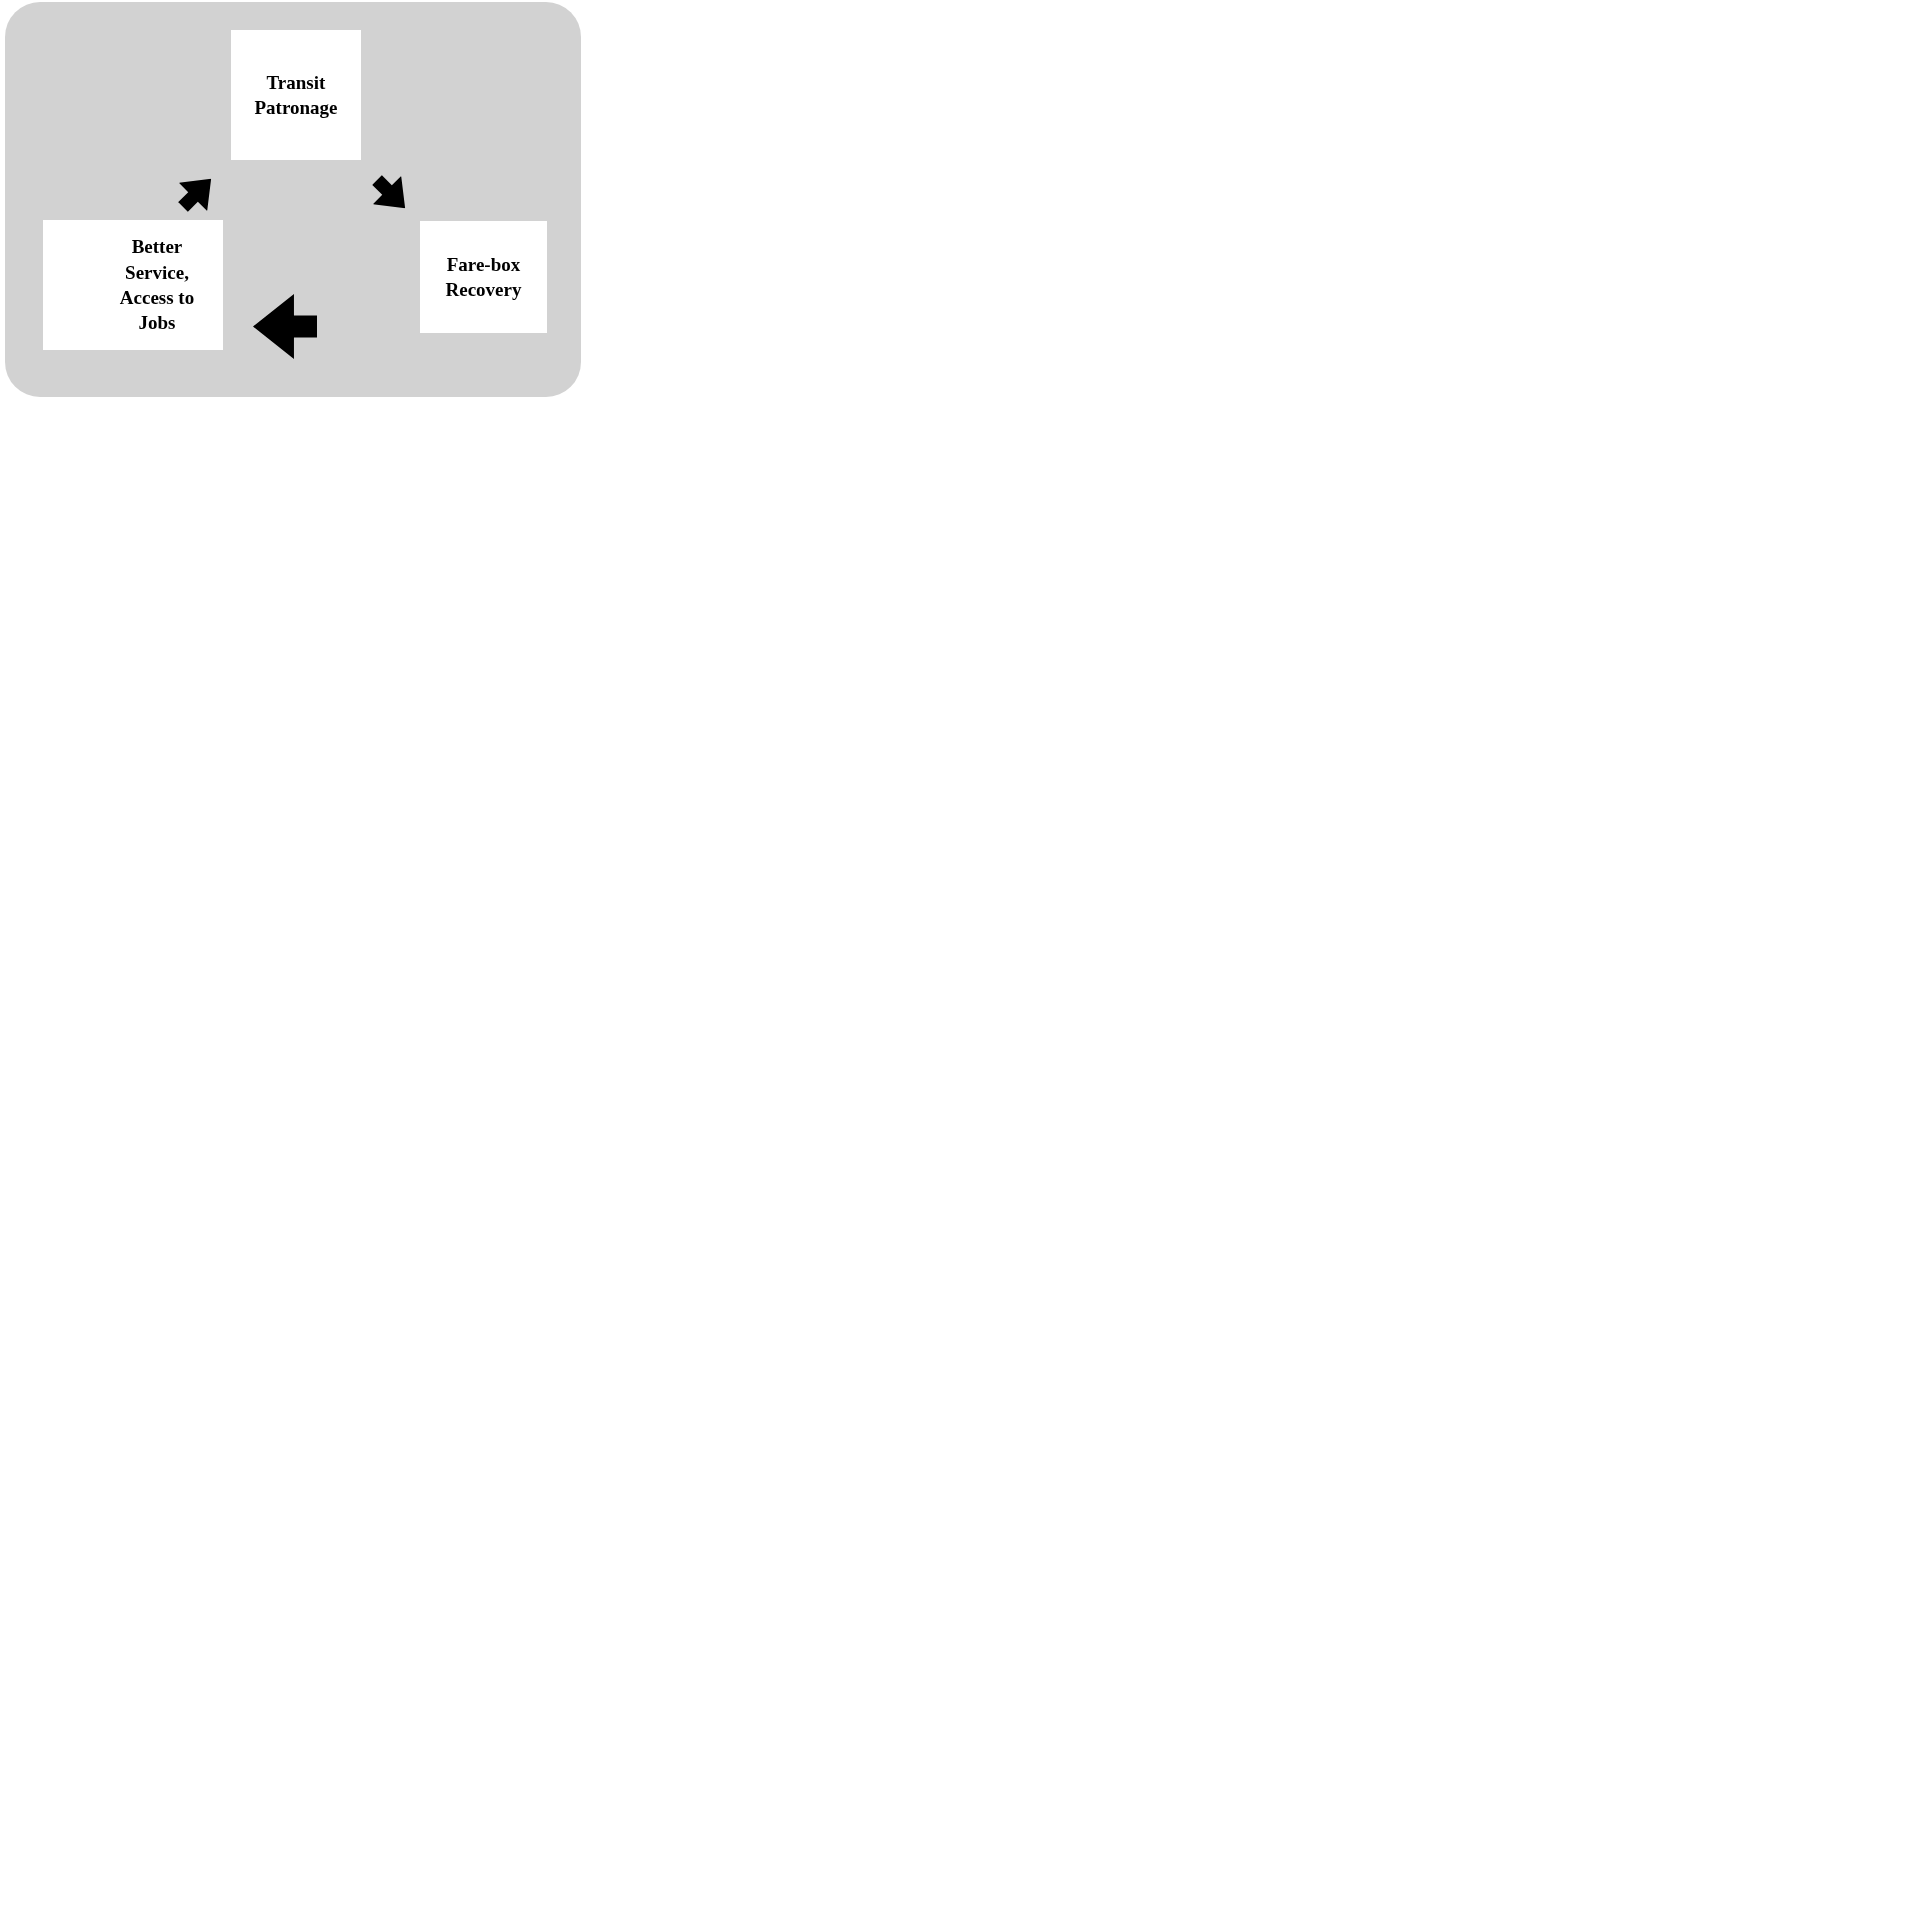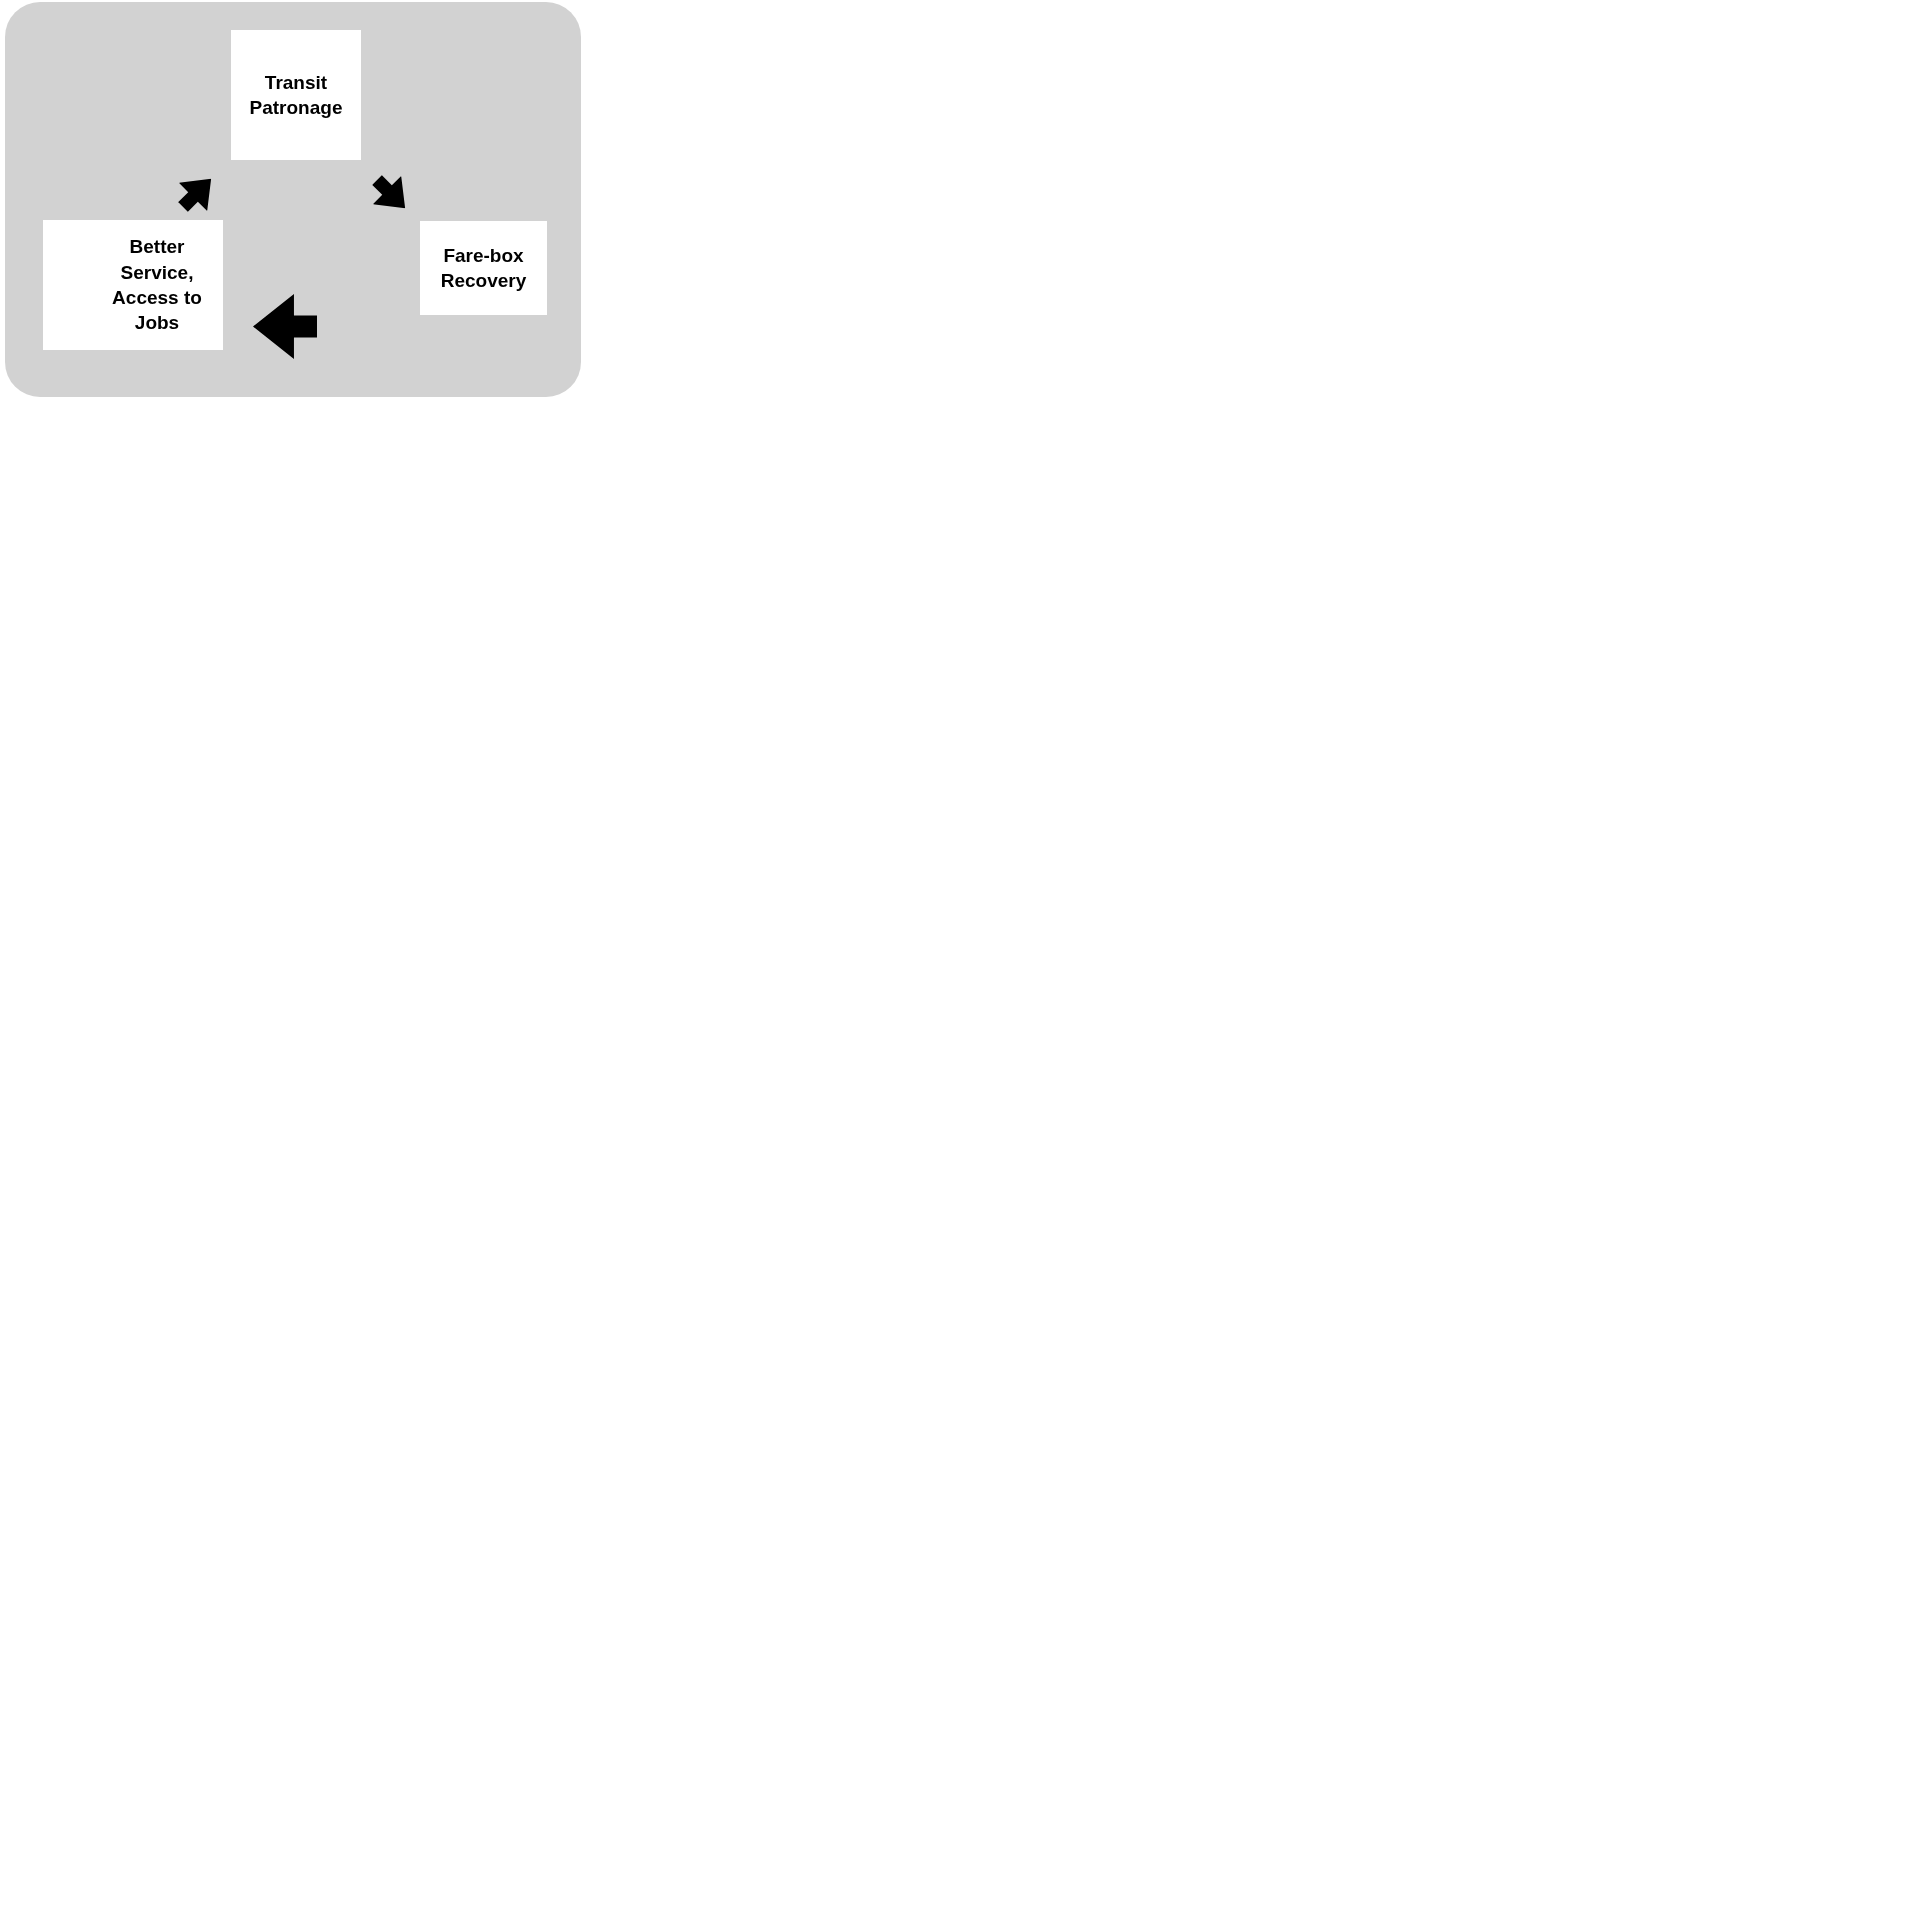--- a/index.html
+++ b/index.html
@@ -29,24 +29,25 @@
     align-items: center;
     justify-content: center;
     text-align: center;
   }
   .node-label {
     font-weight: bold;
     font-size: 19px;
     line-height: 1.33;
     white-space: pre-line;
     letter-spacing: 0px;
+    font-family: Liberation Serif, serif;
   }
   .node-transit  { left: 231px;  top: 30px;  width: 130px; height: 130px; }
   .node-better   { left: 43px;  top: 220px; width: 132px; height: 130px; }
-  .node-farebox  { left: 420px; top: 221px; width: 127px; height: 94px; }
+  .node-farebox  { left: 420px; top: 221px; width: 127px; height: 112px; }
 
   .arrow {
     position: absolute;
   }
   
   .arrow-right-shape {
     clip-path: polygon(100% 50%, 36% 0%, 36% 33%, 0% 33%, 0% 67%, 36% 67%, 36% 100%);
   }
   
   .arrow-left-shape {

